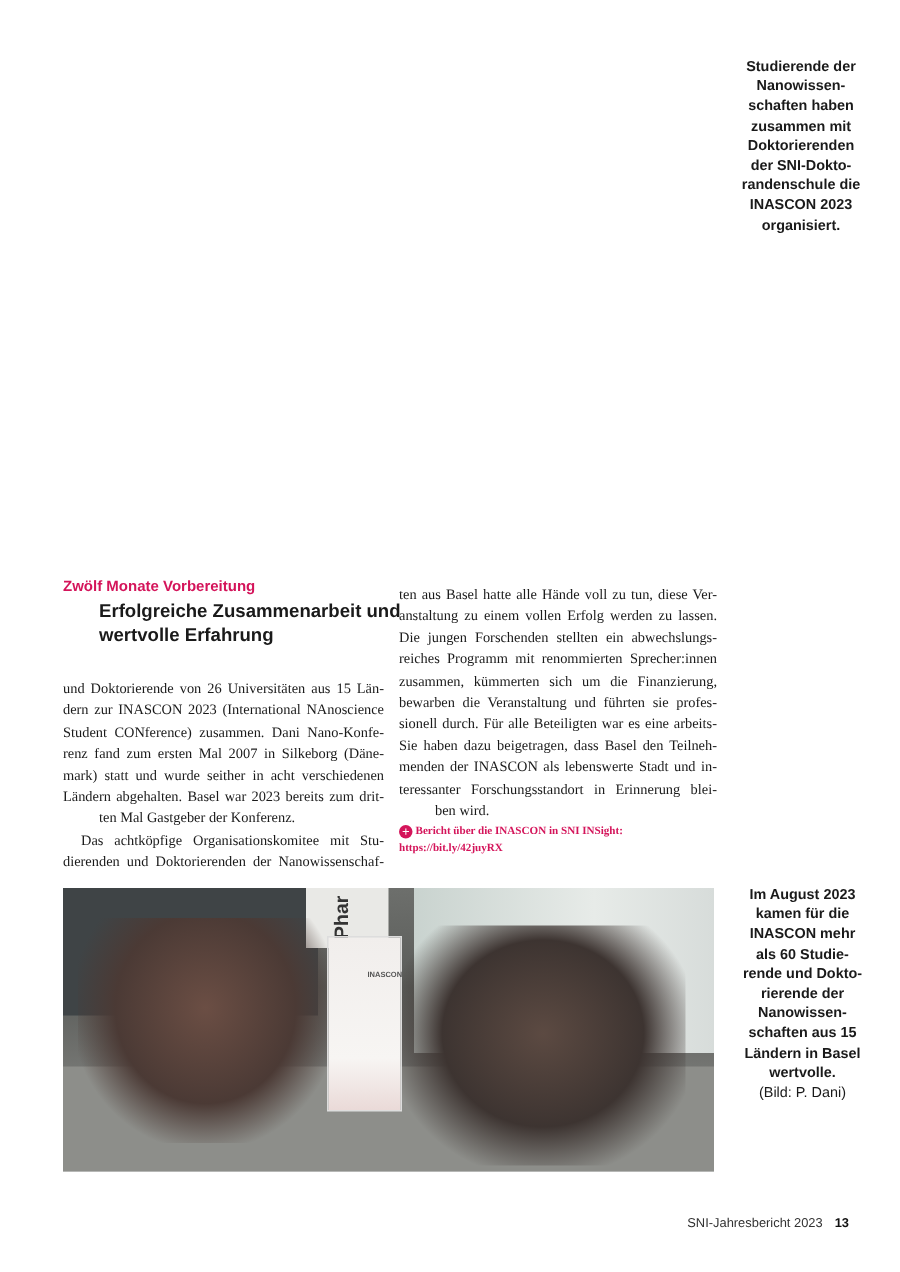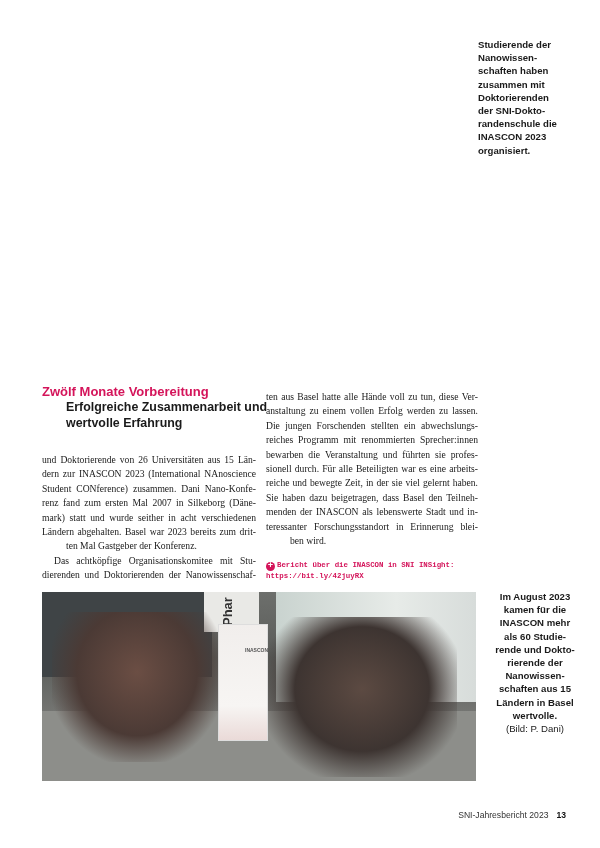--- a/index.html
+++ b/index.html
@@ -3,40 +3,40 @@
 <meta charset="utf-8">
 <style>
   html, body { margin: 0; padding: 0; }
   body {
     width: 600px; height: 848px; background: #ffffff; position: relative; overflow: hidden;
     font-family: "Liberation Serif", serif; color: #1a1a1a;
   }
   .sidebar-note {
     position: absolute; left: 478px; top: 38px; width: 112px;
     font-family: "Liberation Sans", sans-serif; font-weight: bold;
-    font-size: 9.6px; line-height: 13.2px; text-align: left; color: #1a1a1a;
+    font-size: 9.6px; line-height: 13.2px; text-align: center; color: #1a1a1a;
   }
   .sidebar-note span { display: block; white-space: nowrap; }
   .col { position: absolute; font-size: 9.6px; line-height: 14.4px; }
   .col-left { left: 42px; top: 384px; width: 214px; }
   .col-right { left: 266px; top: 390px; width: 212px; }
   .kicker {
     font-family: "Liberation Sans", sans-serif; font-weight: bold; color: #d4145a;
-    font-size: 13px; line-height: 15px; margin: 0;
+    font-size: 10px; line-height: 15px; margin: 0;
   }
   .headline {
     font-family: "Liberation Sans", sans-serif; font-weight: bold; color: #1a1a1a;
     font-size: 12.4px; line-height: 16px; margin: 0 0 22px 0;
   }
   .line { display: block; white-space: nowrap; text-align: justify; text-align-last: justify; }
   .line.last { text-align-last: left; padding-left: 24px; }
   .indent { padding-left: 12px; }
   .link-block {
-    margin-top: 12px;
-    font-family: Liberation Mono, monospace; font-weight: bold; color: #d4145a;
+    margin-top: 0;
+    font-family: Liberation Serif, serif; font-weight: bold; color: #d4145a;
     font-size: 7.4px; line-height: 11px;
   }
   .link-icon {
     display: inline-block; width: 9px; height: 9px; border-radius: 50%;
     background: #d4145a; color: #fff; font-size: 9px; line-height: 9px; text-align: center;
     vertical-align: -1px; margin-right: 2px;
   }
   .photo {
     position: absolute; left: 42px; top: 592px; width: 434px; height: 189px;
     background: linear-gradient(180deg, #6d6f6c 0%, #5a5c59 35%, #7a7b78 70%, #8a8b87 100%);
@@ -106,23 +106,23 @@
     <span class="line">dierenden und Doktorierenden der Nanowissenschaf-</span>
   </div>
 </div>
 
 <div class="col col-right">
   <div>
     <span class="line">ten aus Basel hatte alle Hände voll zu tun, diese Ver-</span>
     <span class="line">anstaltung zu einem vollen Erfolg werden zu lassen.</span>
     <span class="line">Die jungen Forschenden stellten ein abwechslungs-</span>
     <span class="line">reiches Programm mit renommierten Sprecher:innen</span>
+    <span class="line">zusammen, kümmerten sich um die Finanzierung,</span>
     <span class="line">bewarben die Veranstaltung und führten sie profes-</span>
     <span class="line">sionell durch. Für alle Beteiligten war es eine arbeits-</span>
-    <span class="line">reiche und bewegte Zeit, in der sie viel gelernt haben.</span>
     <span class="line">Sie haben dazu beigetragen, dass Basel den Teilneh-</span>
     <span class="line">menden der INASCON als lebenswerte Stadt und in-</span>
     <span class="line">teressanter Forschungsstandort in Erinnerung blei-</span>
     <span class="line last">ben wird.</span>
   </div>
   <div class="link-block">
     <span class="link-icon">+</span><span>Bericht über die INASCON in SNI INSight:</span><br>
     <span>https://bit.ly/42juyRX</span>
   </div>
 </div>

